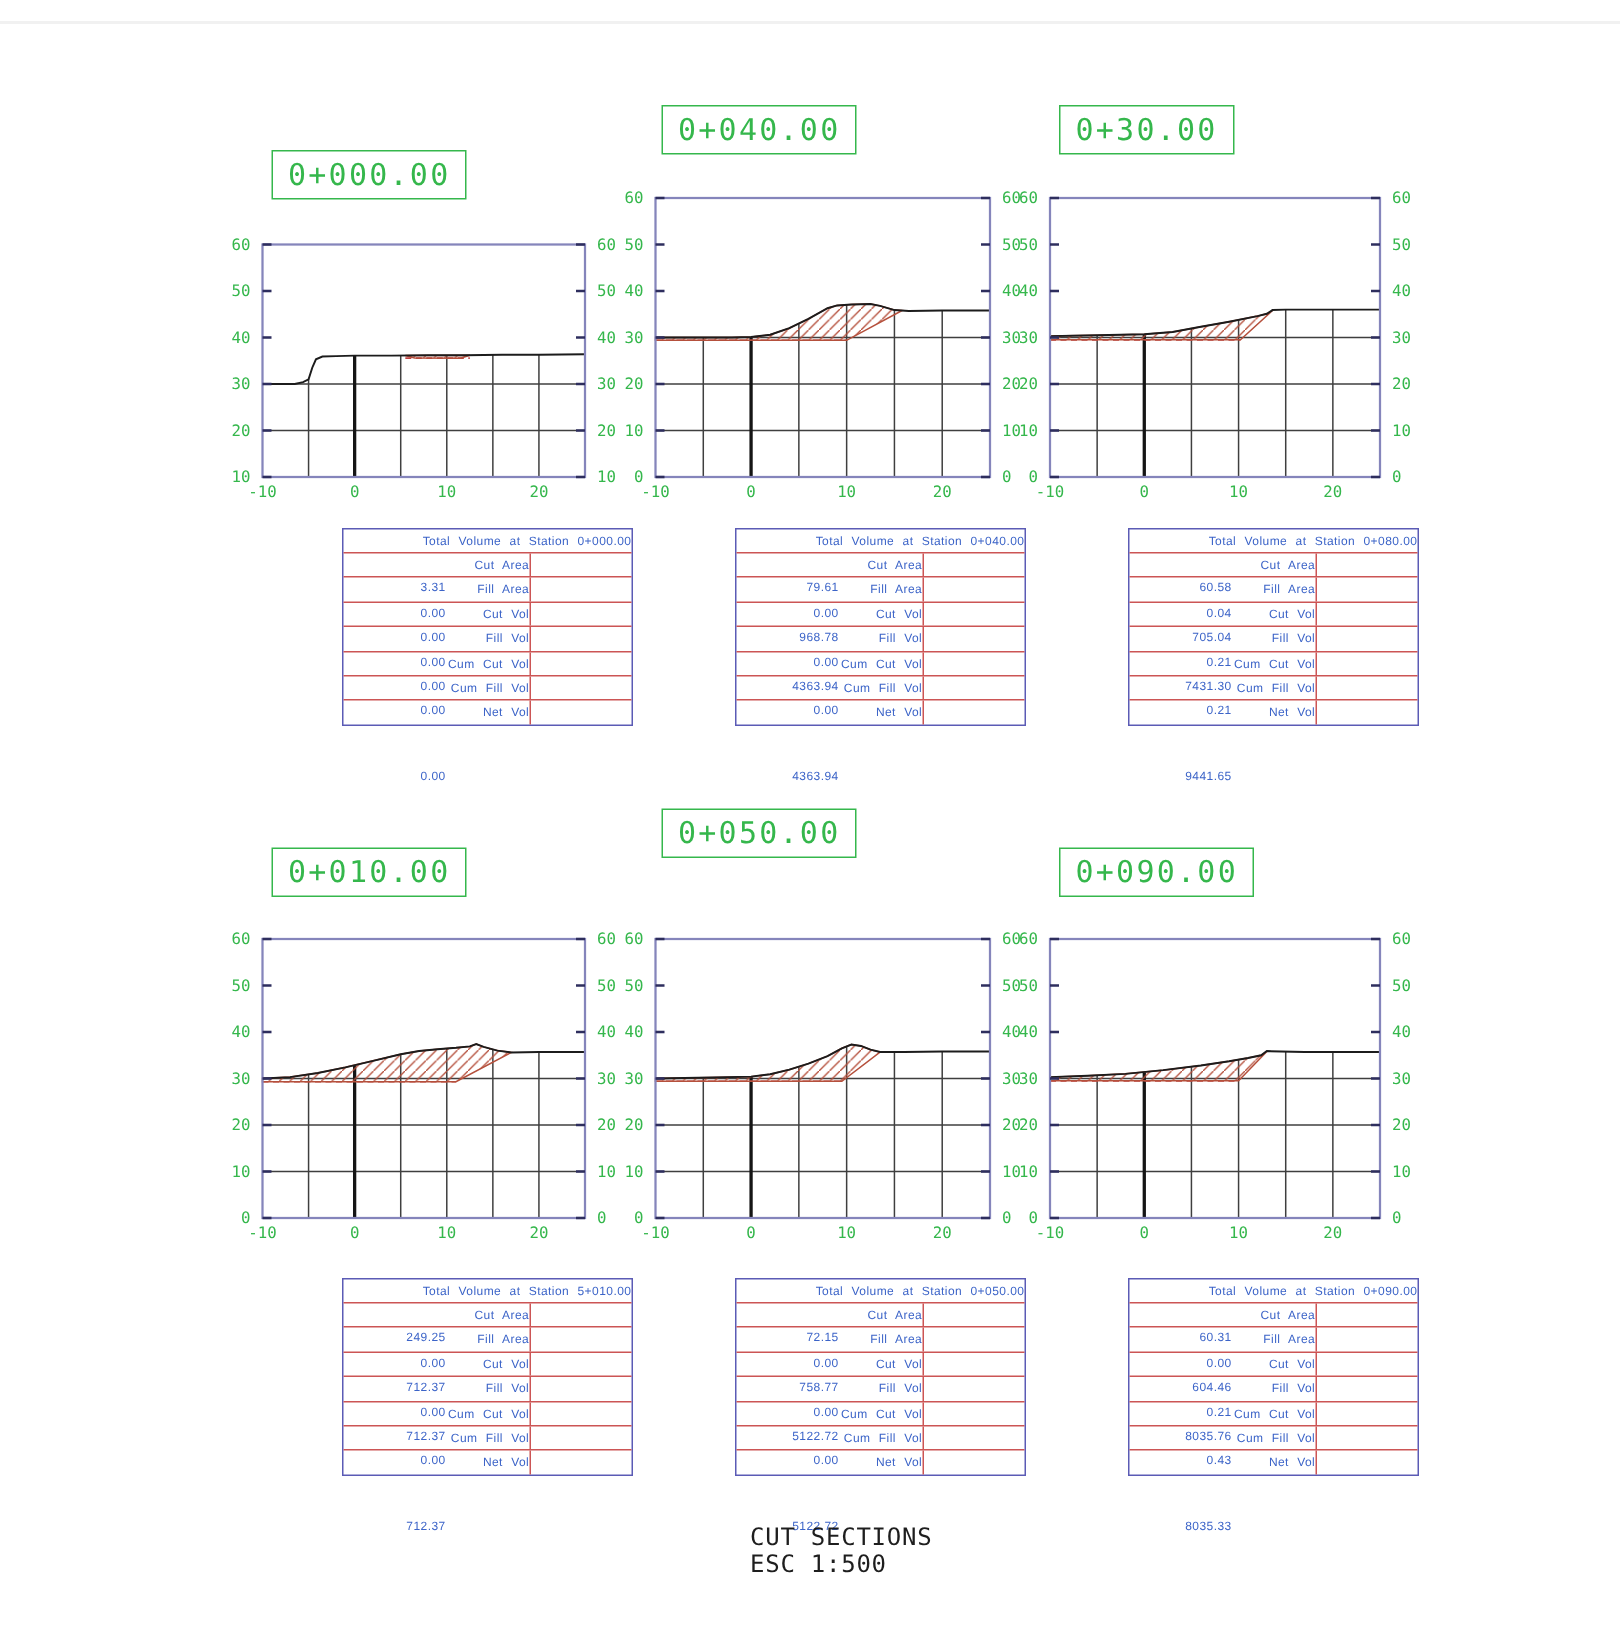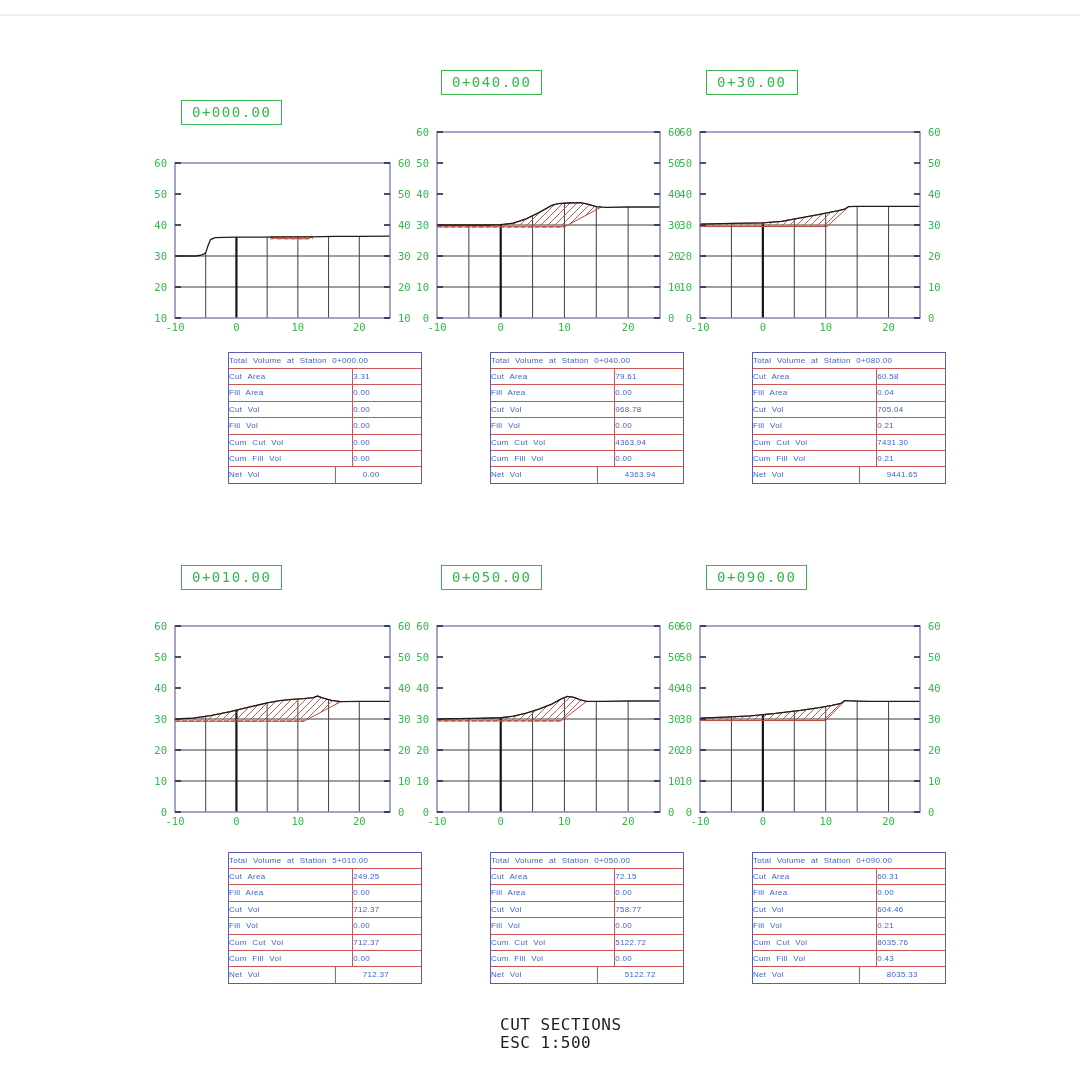--- a/index.html
+++ b/index.html
@@ -1,36 +1,36 @@
 <!DOCTYPE html>
 <html style="--green: #35b74c; --tborder: #5b5bb5; --tline: #cc5555; --ttext: #3c64c8;"><head>
 <meta charset="utf-8">
 <style>
   html,body{margin:0;padding:0;background:#ffffff;}
   #sheet{position:relative;width:1080px;height:1090px;background:#ffffff;
          font-family:"Liberation Sans",sans-serif;overflow:hidden;}
   .topline{position:absolute;left:0;top:14px;width:1080px;height:2px;background:#f1f1f1;}
 
   .station-box{position:absolute;border:1.6px solid var(--green);color:var(--green);
-    font-family:"DejaVu Sans Mono",monospace;font-size:14px;letter-spacing:1.5px;
+    font-family:"DejaVu Sans Mono",monospace;font-size:20px;letter-spacing:1.5px;
     padding:3px 10px 4px 10px;background:#fff;white-space:nowrap;}
   .sb0{left:181px;top:100px}.sb1{left:441px;top:70px}.sb2{left:706px;top:70px}
-  .sb3{left:181px;top:565px}.sb4{left:441px;top:565px}.sb5{left:706px;top:565px}
+  .sb3{left:181px;top:565px}.sb4{left:441px;top:539px}.sb5{left:706px;top:565px}
 
   svg.plot{position:absolute;}
   .pl0{left:130px;top:153px}.pl1{left:392px;top:122px}.pl2{left:655px;top:122px}
   .pl3{left:130px;top:616px}.pl4{left:392px;top:616px}.pl5{left:655px;top:616px}
 
   .vol-table{position:absolute;width:192px;border:1.6px solid var(--tborder);
-    background:#fff;color:var(--ttext);font-size:8px;text-align:left;
+    background:#fff;color:var(--ttext);font-size:8px;text-align:right;
     letter-spacing:0.3px;word-spacing:3px;}
   .tb0{left:228px;top:352px}.tb1{left:490px;top:352px}.tb2{left:752px;top:352px}
   .tb3{left:228px;top:852px}.tb4{left:490px;top:852px}.tb5{left:752px;top:852px}
   .vt-header{height:15px;line-height:15px;border-bottom:1px solid var(--tline);overflow:hidden;}
-  .vt-row{display:flex;height:15.4px;line-height:15.4px;border-bottom:1px solid var(--tline);}
+  .vt-row{display:flex;height:15.4px;line-height:15.4px;border-bottom:1px solid var(--tline);flex-direction:column;}
   .vt-row:last-child{border-bottom:none;gap:27px;}
   .vt-label{width:64.5%;border-right:1px solid var(--tline);}
   .vt-value{width:35.5%;}
 
   .footer{position:absolute;left:500px;top:1016px;color:#1e1e1e;
     font-family:"DejaVu Sans Mono",monospace;font-size:16px;line-height:18px;letter-spacing:0.5px;}
 </style>
 </head>
 <body>
 

